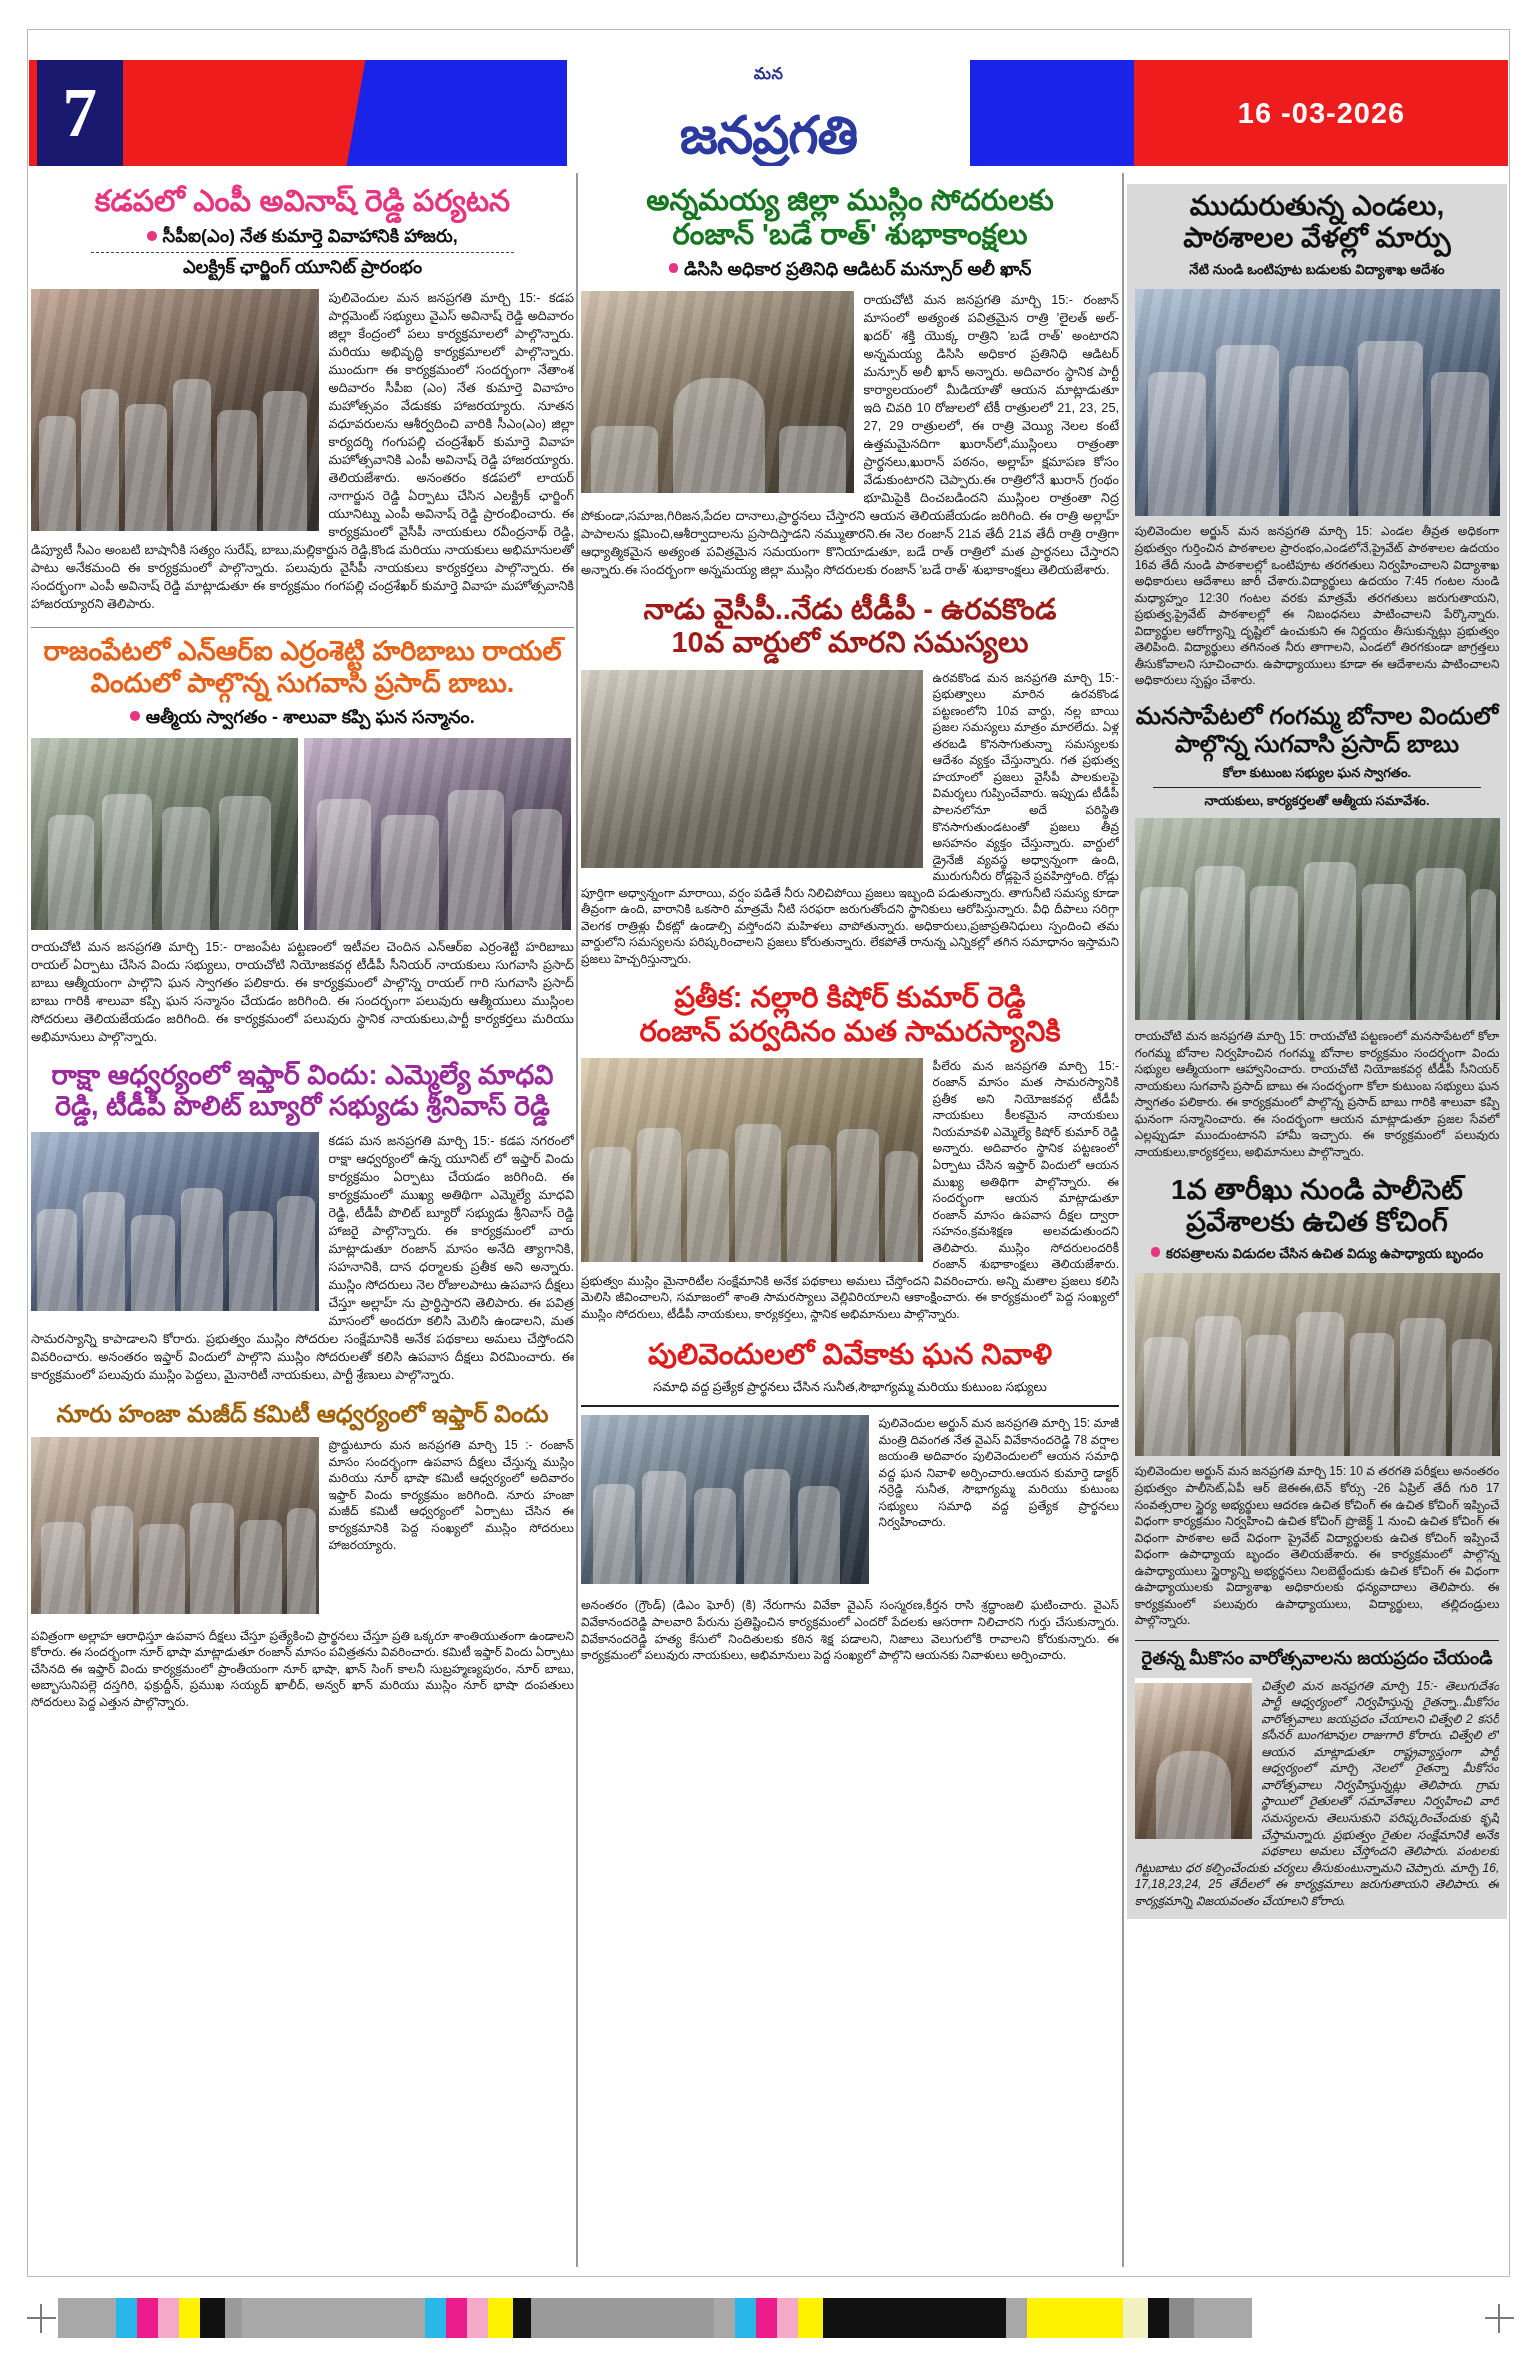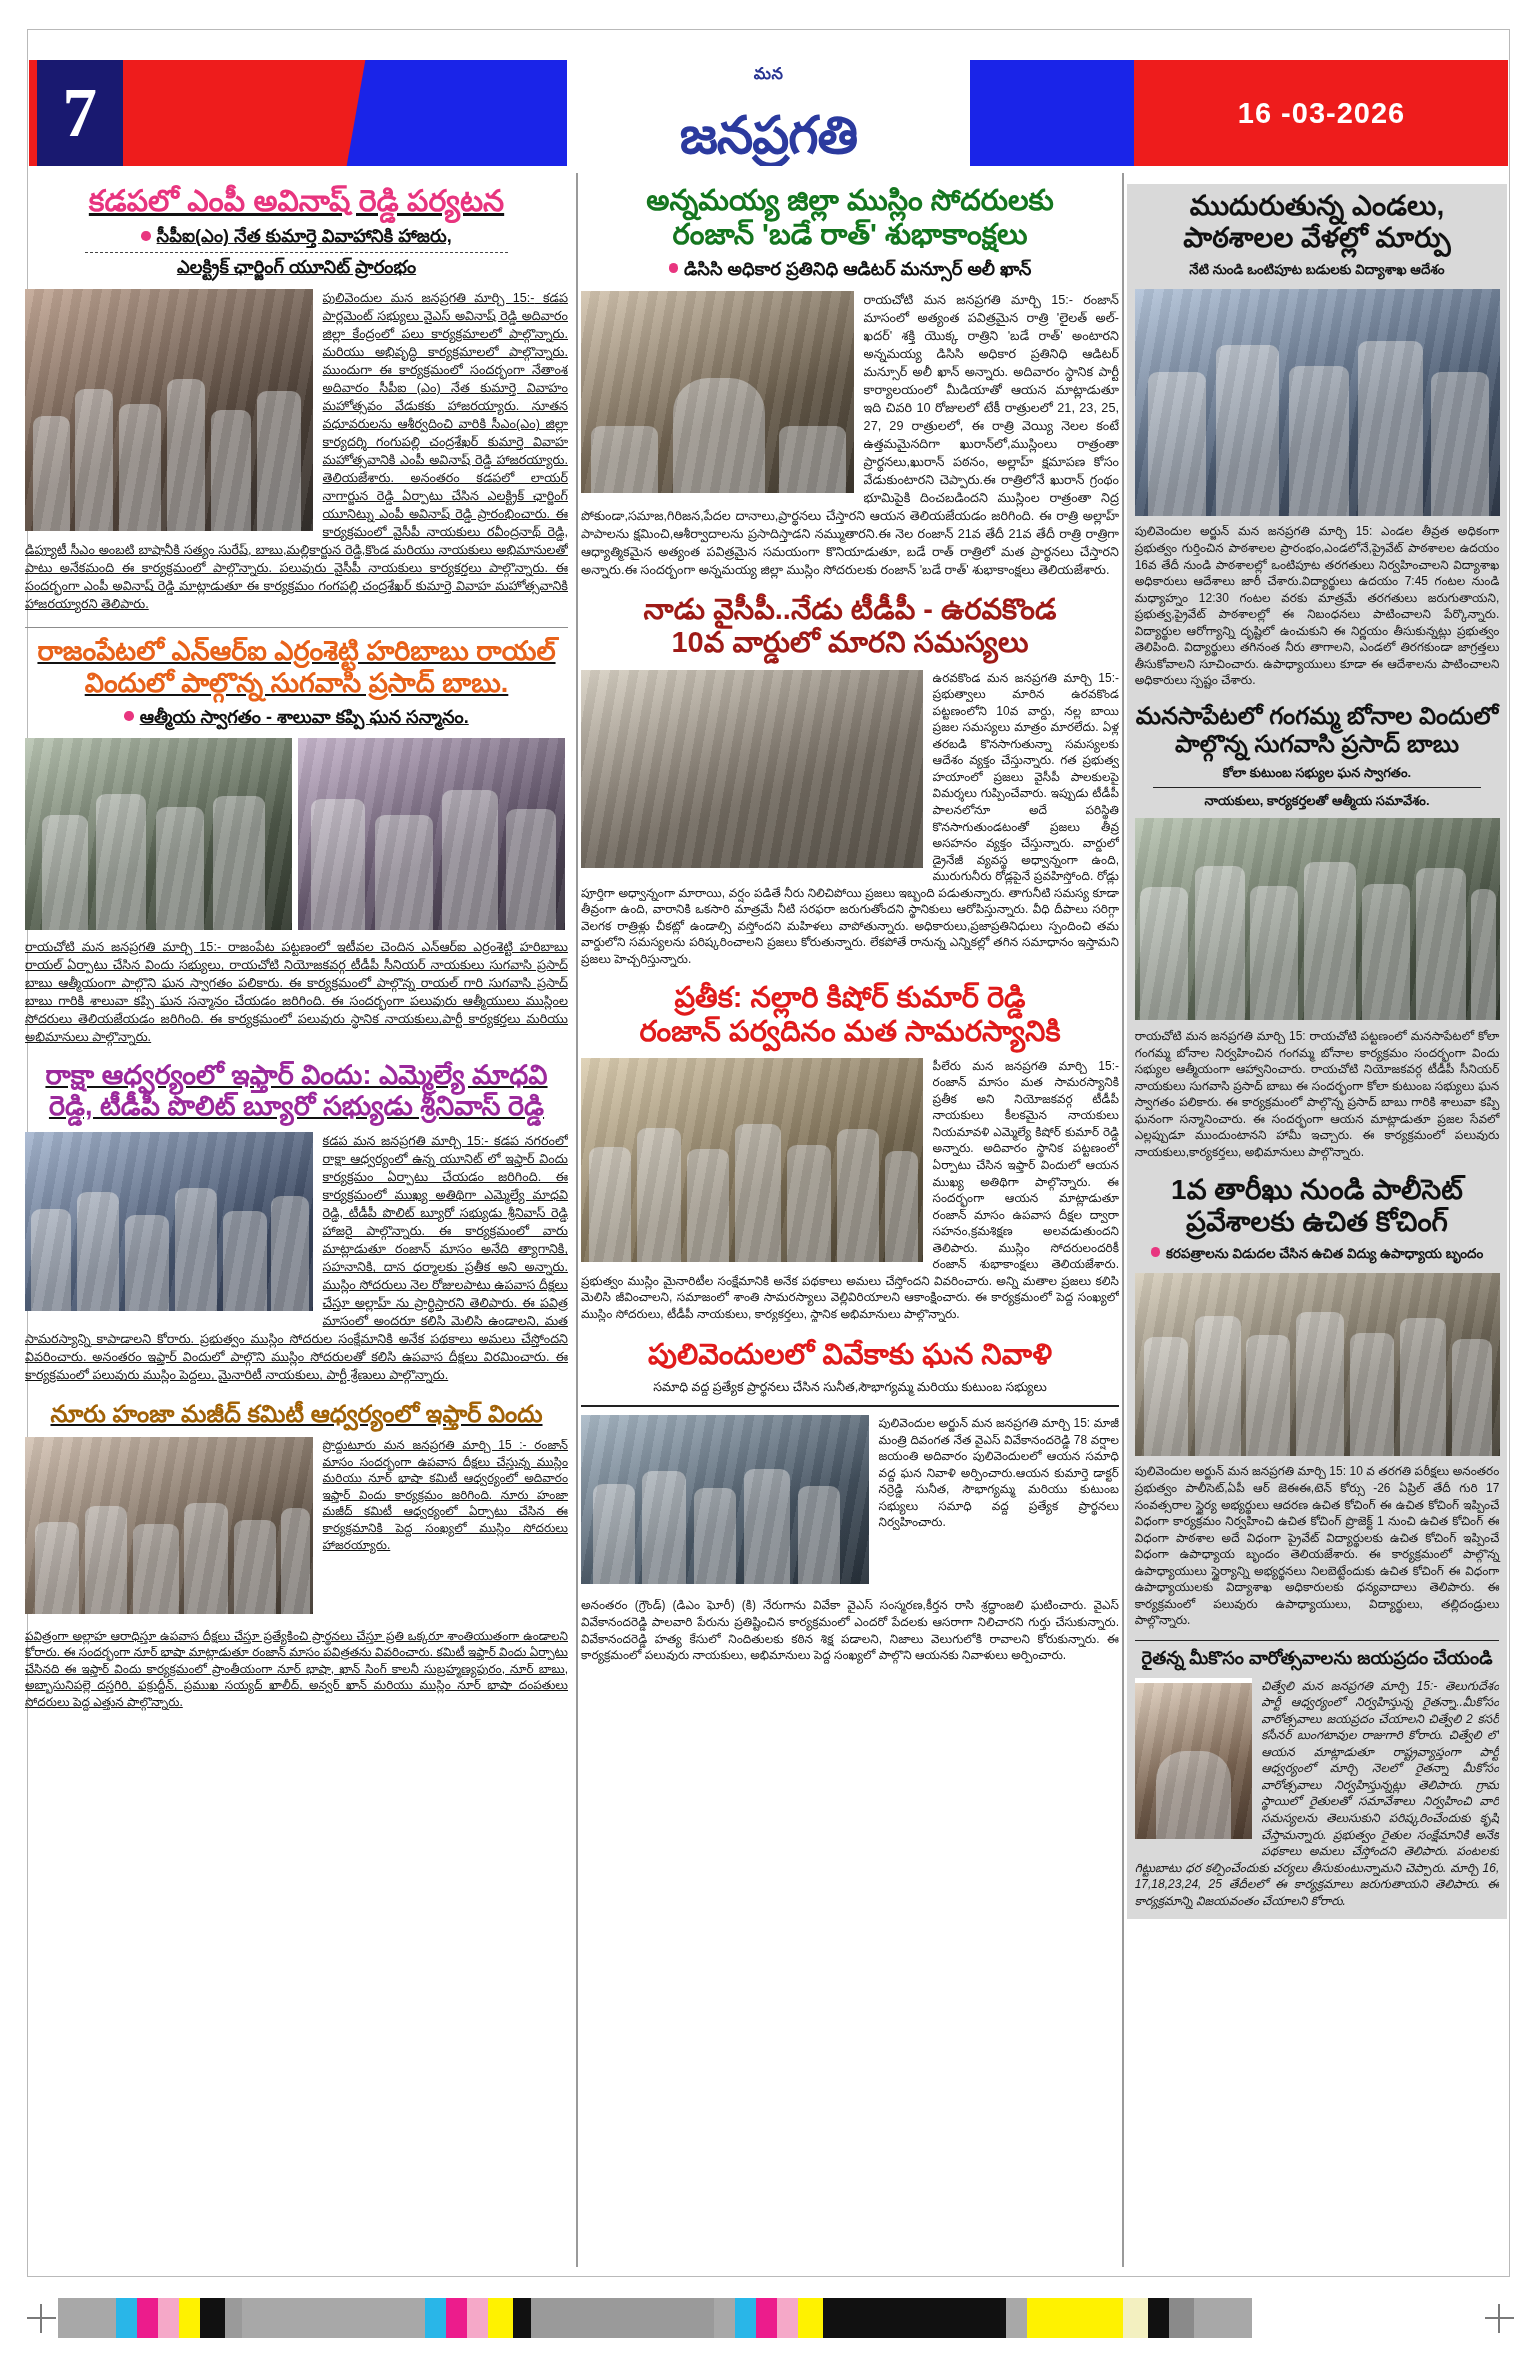--- a/index.html
+++ b/index.html
@@ -72,21 +72,21 @@
     position:absolute; left:1105px; top:0; width:375px; height:106px;
     background:#ee1c1c;
     display:flex; align-items:center; justify-content:center;
   }
   .mh-date{
     color:#fff; font-size:29px; font-weight:bold; letter-spacing:1px;
   }
 
   
   .col{ position:absolute; top:184px; }
-  .col-l{ left:25px;  width:543px;text-decoration:underline; }
+  .col-l{ left:31px;  width:543px; }
   .col-m{ left:581px; width:538px; }
   .col-r{ left:1127px;width:380px; background:#d9d9d9; padding:5.8px 7.7px 9.6px 7.7px; }
 
   .vrule{ position:absolute; top:173px; width:1.9px; height:2094px; background:#9a9a9a; }
   .vrule-1{ left:576px; }
   .vrule-2{ left:1122px; }
 
   
   .hl{
     text-align:center; font-weight:bold; line-height:1.16;

